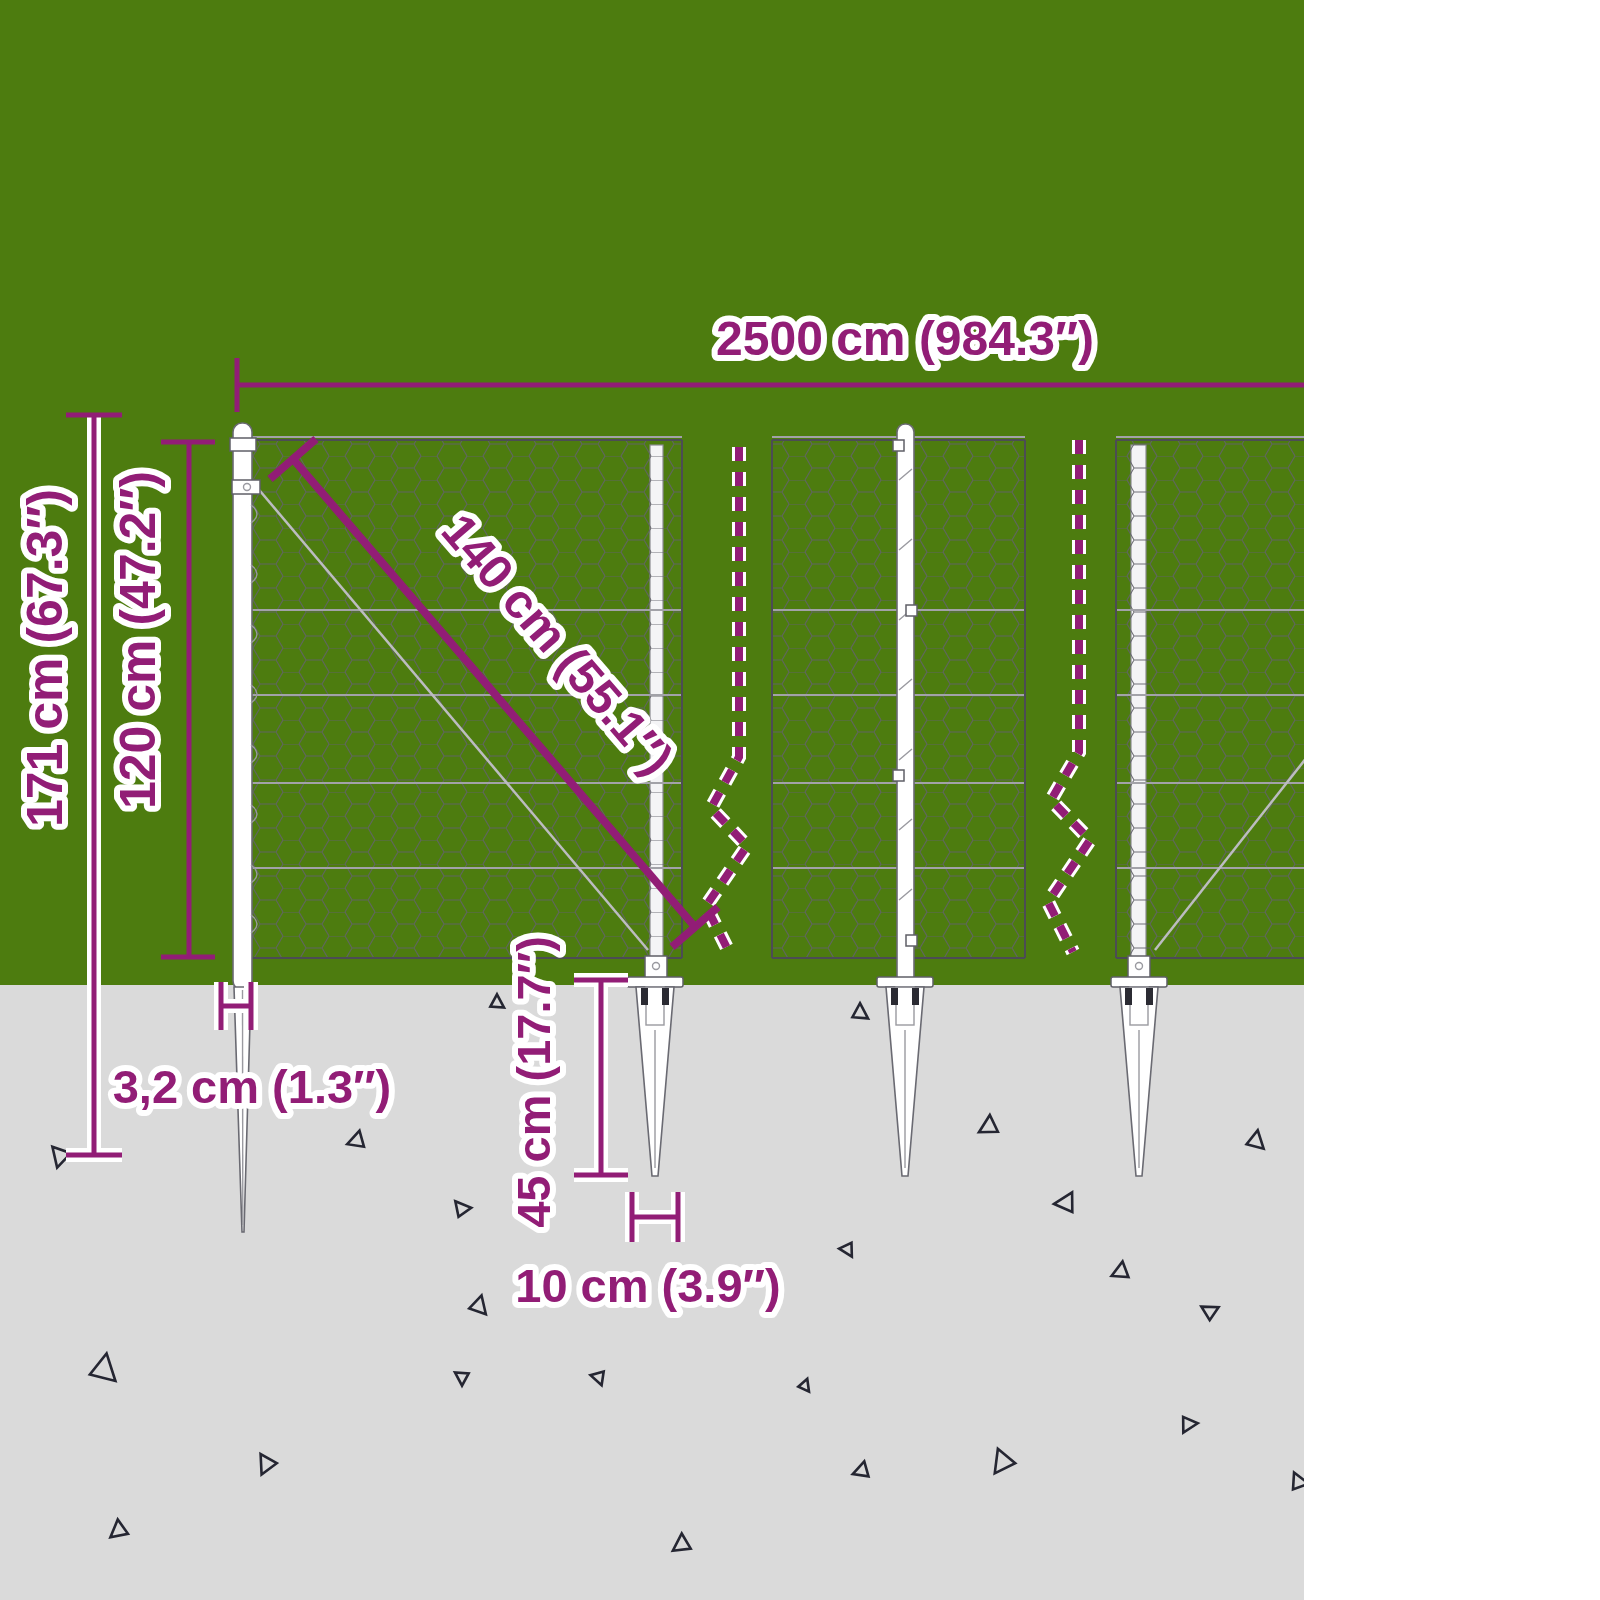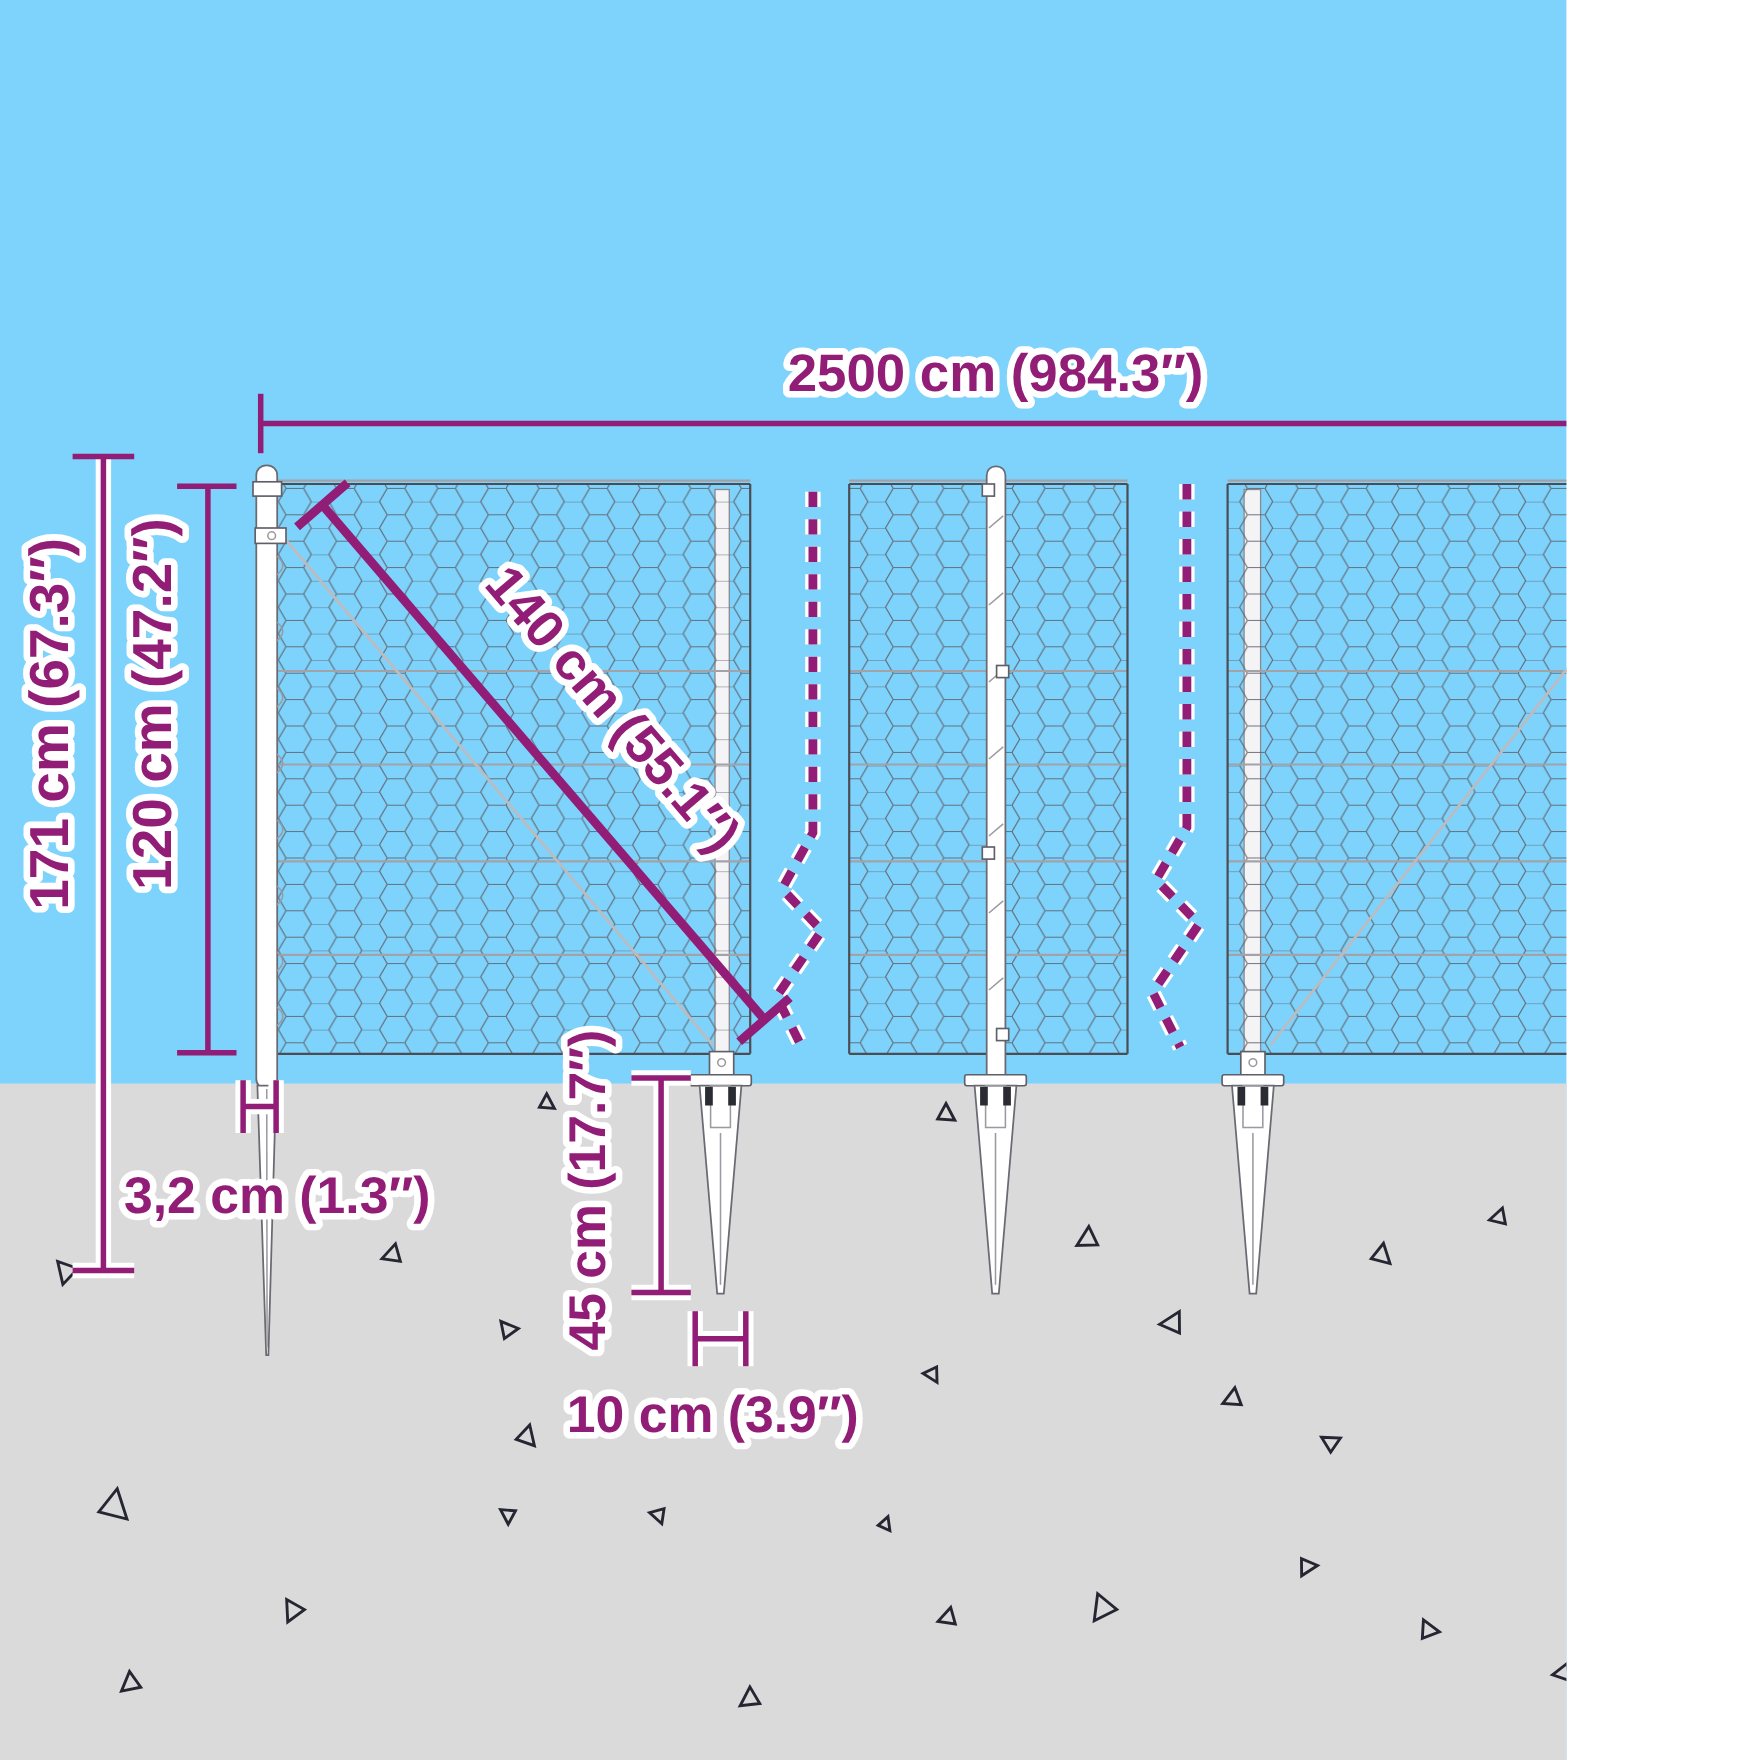--- a/index.html
+++ b/index.html
@@ -1,16 +1,16 @@
 <!DOCTYPE html>
 <html><head>
 <meta charset="utf-8">
 <style>
   html,body{margin:0;padding:0;background:#fff;}
-  .stage{position:relative;width:1424px;height:1600px;overflow:hidden;background:#7dd3fc;
+  .stage{position:relative;width:1304px;height:1600px;overflow:hidden;background:#4d7c0f;
          font-family:"Liberation Sans", sans-serif;}
   svg{display:block}
   .dim-label{font-family:"Liberation Sans", sans-serif;font-weight:bold;fill:#921d76;
              paint-order:stroke;stroke:#ffffff;stroke-width:12px;stroke-linejoin:round;}
   .lbl48{font-size:48px}
   .lbl50{font-size:50px}
   .lbl46{font-size:47px}
   .dimline{stroke:#921d76;stroke-width:5;fill:none}
   .dimline-thick{stroke:#921d76;stroke-width:8;fill:none}
   .halo{stroke:#ffffff;stroke-width:14;fill:none}

